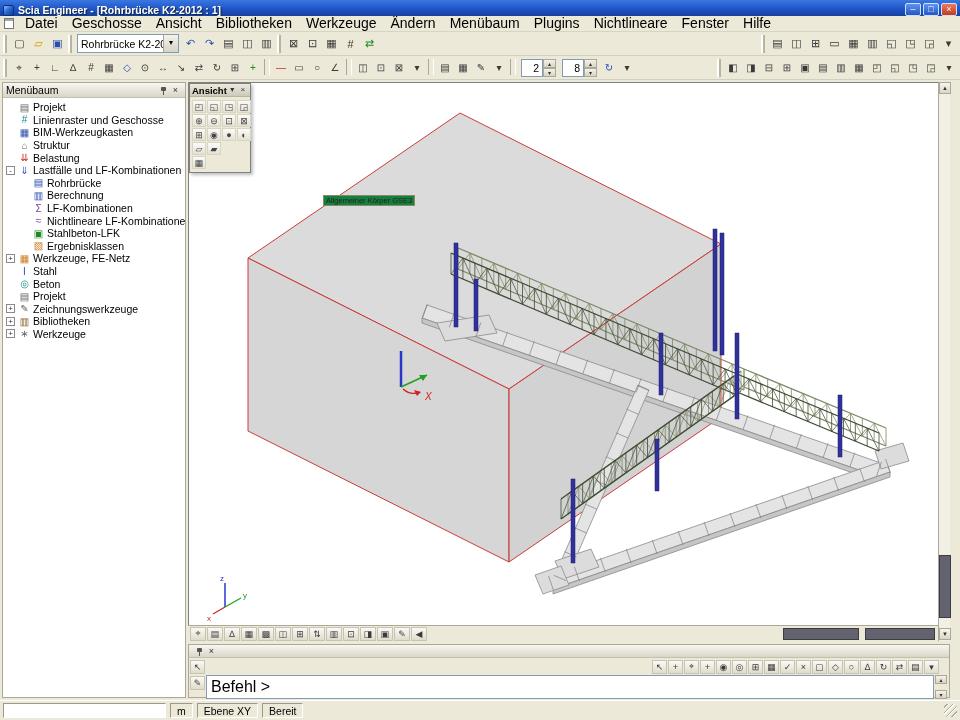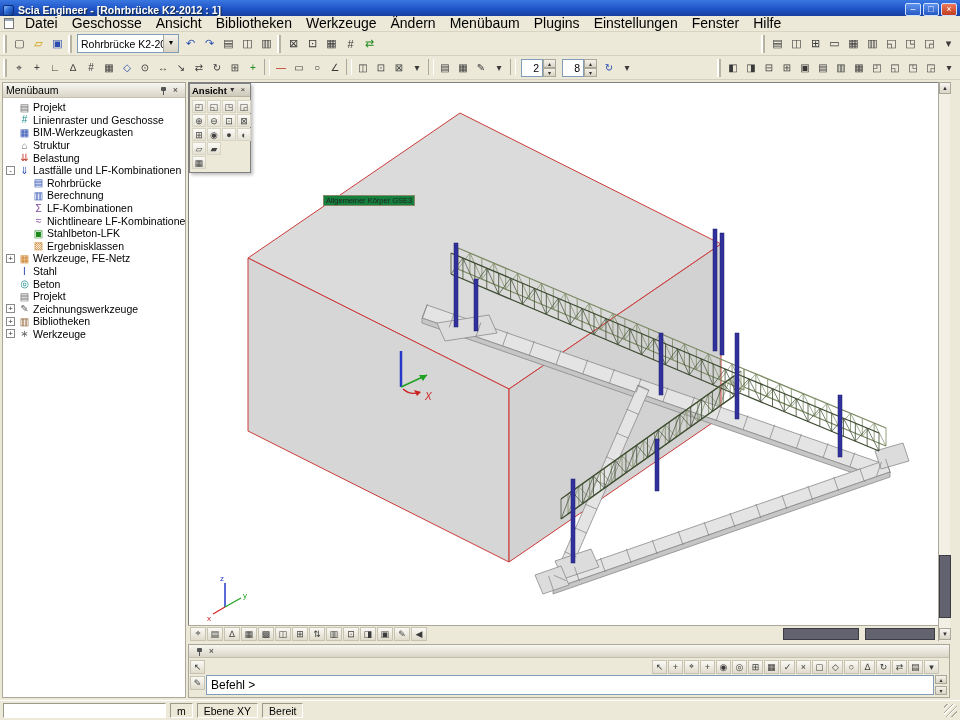--- a/index.html
+++ b/index.html
@@ -108,21 +108,21 @@
   
   .cmd{position:absolute;left:188px;top:644px;width:762px;height:54px;background:#ece9d8;
     border:1px solid #aca899;display:flex;flex-direction:column}
   .cmd-body{flex:1;display:flex}
   .cmd-left{width:17px;display:flex;flex-direction:column;gap:2px;padding:2px 1px}
   .cmd-main{flex:1;display:flex;flex-direction:column}
   .cmd-icons{height:17px;display:flex;justify-content:flex-end;align-items:center;gap:1px;padding-right:10px}
   .cicon{width:15px;height:14px;display:flex;align-items:center;justify-content:center;font-size:9px;
     color:#3a3a3a;border:1px solid #c8c4b4;background:linear-gradient(#faf9f4,#e0dccc)}
   .cmd-inputrow{display:flex;flex:1;margin:0 2px 2px 0}
-  .cmd-input{flex:1;background:#fff;border:1px solid #7f9db9;font-size:12px;padding:2px 4px}
+  .cmd-input{flex:1;background:#fff;border:1px solid #7f9db9;font-size:16px;padding:2px 4px}
   .cmd-mini{width:12px;display:flex;flex-direction:column;justify-content:space-between;margin-left:1px}
   .cmd-mini span{height:9px;font-size:6px;line-height:8px;text-align:center;
     background:linear-gradient(#f4f2ea,#d8d4c4);border:1px solid #aca899;color:#333}
 
   
   .status{position:absolute;left:0;top:700px;width:960px;height:20px;background:#ece9d8;
     border-top:1px solid #fff;display:flex;align-items:center;padding:0 3px;gap:4px;font-size:10.5px}
   .scell{height:15px;line-height:14px;padding:0 6px;border:1px solid;border-color:#9a9a8a #fff #fff #9a9a8a}
   .scell.wide{width:163px;background:#fff;padding:0}
   .status-grip{margin-left:auto;width:13px;height:13px;
@@ -153,21 +153,21 @@
     <div class="menu-item">Bibliotheken</div>
 
     <div class="menu-item">Werkzeuge</div>
 
     <div class="menu-item">Ändern</div>
 
     <div class="menu-item">Menübaum</div>
 
     <div class="menu-item">Plugins</div>
 
-    <div class="menu-item">Einstellungen</div>
+    <div class="menu-item">Nichtlineare</div>
 
     <div class="menu-item">Fenster</div>
 
     <div class="menu-item">Hilfe</div>
   </div>
 
 <div class="toolbar toolbar1">
   <span class="grip"></span>
   <span style="display:flex">
 

